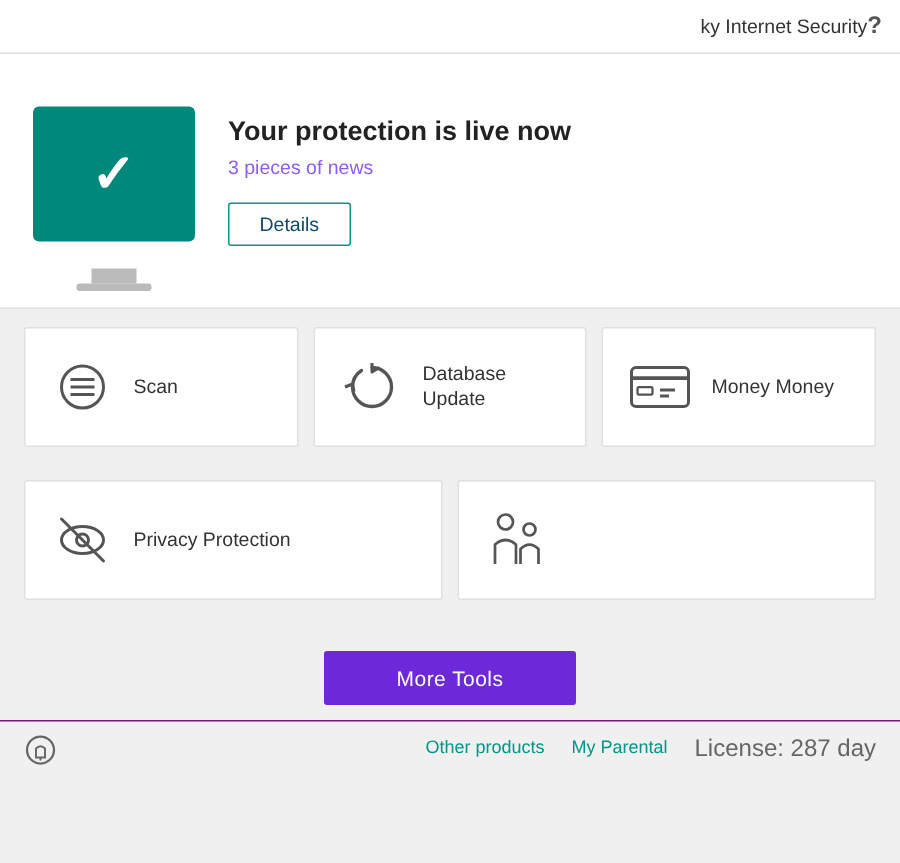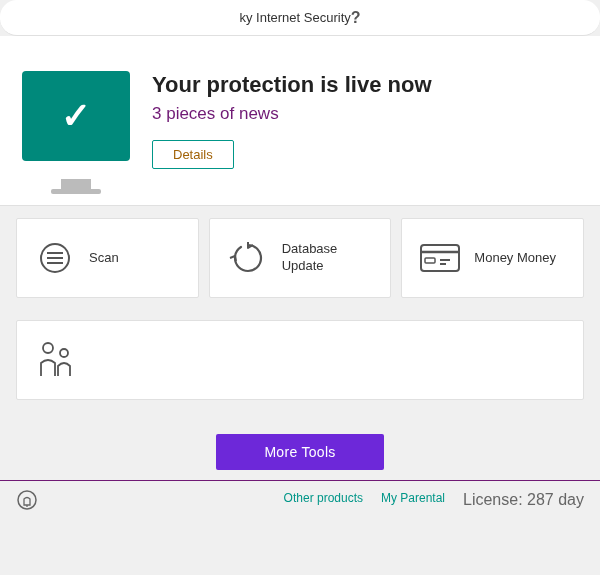--- a/index.html
+++ b/index.html
@@ -10,25 +10,24 @@
       height: 575px;
       overflow: hidden;
       position: relative;
     }
 
     
     .title-bar {
       background: #fff;
       display: flex;
       align-items: center;
-      justify-content: center;
+      justify-content: flex-end;
       padding: 0 12px;
       height: 36px;
       border-bottom: 1px solid #e0e0e0;
-      border-radius: 17px;
     }
     .title-bar-title {
       font-size: 13px;
       color: #333;
     }
     .title-bar-help {
       font-size: 16px;
       color: #555;
       cursor: pointer;
       font-weight: bold;
@@ -83,34 +82,34 @@
     }
     .monitor-check {
       font-size: 36px;
       color: #fff;
       font-weight: bold;
     }
     .hero-text {
       margin-left: 16px;
     }
     .hero-title {
-      font-size: 22px;
+      font-size: 18px;
       font-weight: 600;
       color: #222;
       margin-bottom: 6px;
     }
     .hero-subtitle {
-      font-size: 17px;
-      color: #701a75;
+      font-size: 13px;
+      color: #8b5cf6;
       margin-bottom: 16px;
     }
     .details-btn {
       border: 1px solid #009688;
       background: #fff;
-      color: #a16207;
+      color: #0c4a6e;
       padding: 6px 20px;
       font-size: 13px;
       cursor: pointer;
       border-radius: 2px;
       font-weight: 500;
     }
 
     
     .main-grid-area {
       background: #f0f0f0;
@@ -278,20 +277,31 @@
           <line x1="20" y1="18" x2="30" y2="18" stroke="#555" stroke-width="2"></line>
           <line x1="20" y1="22" x2="26" y2="22" stroke="#555" stroke-width="2"></line>
         </svg>
       </div>
       <span class="cell-label">Money Money</span>
     </div>
   </div>
 
   <div class="grid-row">
 
+    <div class="grid-cell">
+      <div class="cell-icon">
+        <svg width="34" height="34" viewBox="0 0 34 34" fill="none">
+
+          <ellipse cx="17" cy="17" rx="14" ry="9" stroke="#555" stroke-width="2" fill="none"></ellipse>
+          <circle cx="17" cy="17" r="4" stroke="#555" stroke-width="2" fill="none"></circle>
+          <line x1="3" y1="3" x2="31" y2="31" stroke="#555" stroke-width="2" stroke-linecap="round"></line>
+        </svg>
+      </div>
+      <span class="cell-label">Privacy Protection</span>
+    </div>
 
     <div class="grid-cell">
       <div class="cell-icon">
         <svg width="42" height="38" viewBox="0 0 42 38" fill="none">
 
           <circle cx="14" cy="7" r="5" stroke="#555" stroke-width="1.8" fill="none"></circle>
           <path d="M7 35 L7 22 Q14 16 21 22 L21 35" stroke="#555" stroke-width="1.8" fill="none" stroke-linejoin="round"></path>
 
           <circle cx="30" cy="12" r="4" stroke="#555" stroke-width="1.8" fill="none"></circle>
           <path d="M24 35 L24 25 Q30 19 36 25 L36 35" stroke="#555" stroke-width="1.8" fill="none" stroke-linejoin="round"></path>

